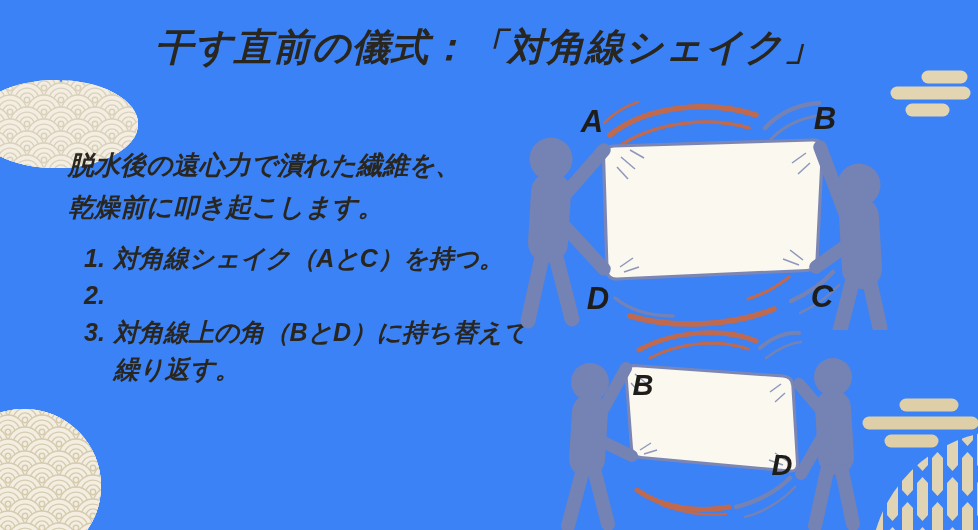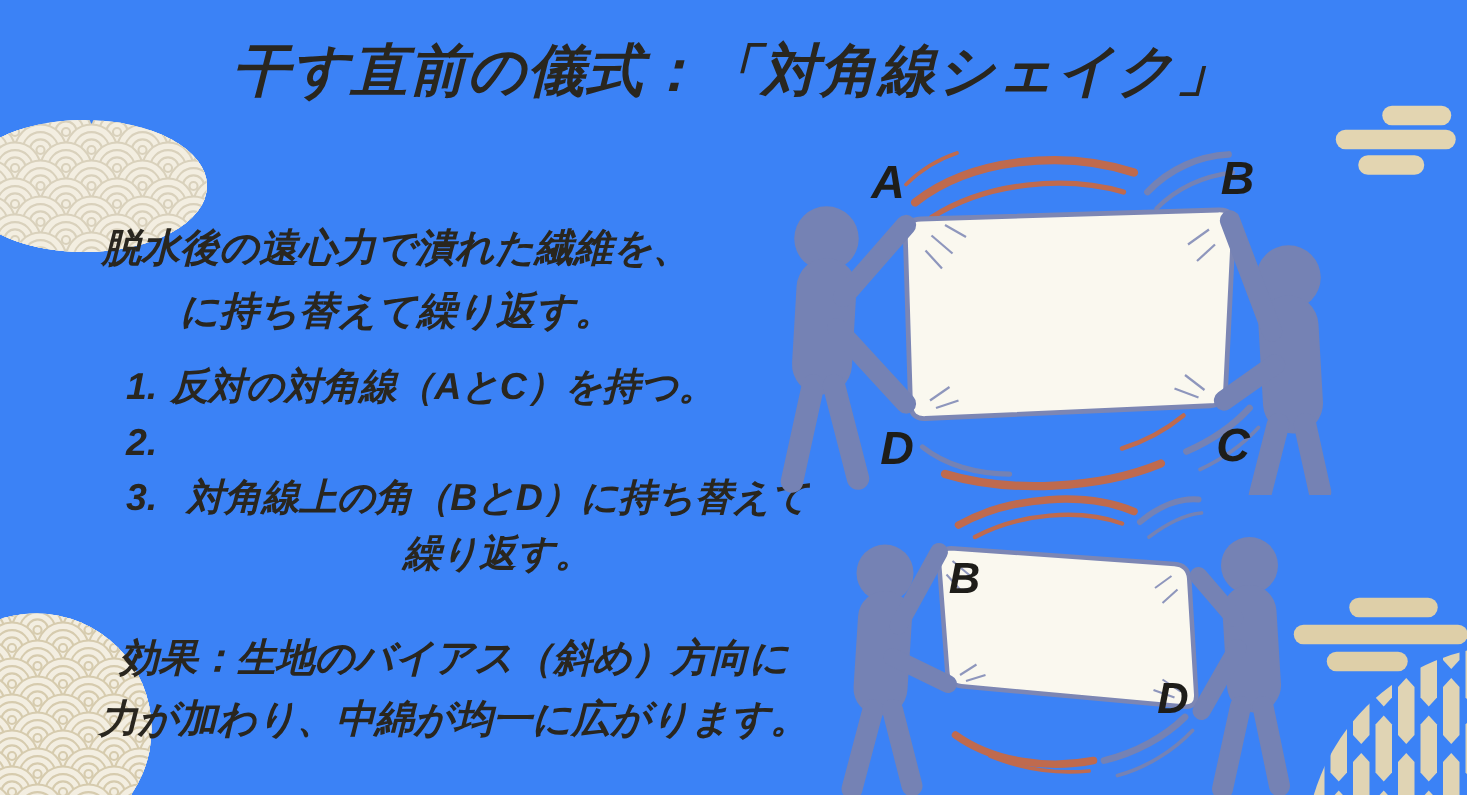--- a/index.html
+++ b/index.html
@@ -5,21 +5,21 @@
   html,body{margin:0;padding:0;background:#e8e4d8;}
   #canvas{
     position:relative;width:978px;height:530px;overflow:hidden;
     background:#3b82f6;
     font-family:"Liberation Sans","DejaVu Sans",sans-serif;
     color:#262420;
     font-style:italic;
   }
   .abs{position:absolute;}
   #bg-deco{position:absolute;left:0;top:0;z-index:0;pointer-events:none;}
-  .layer{z-index:1;text-align:center;}
+  .layer{z-index:1;}
   .title{
     left:0;top:22px;width:978px;text-align:center;
     font-size:38px;font-weight:700;letter-spacing:1px;color:#29261f;
   }
   .intro{
     left:68px;top:144px;font-size:26px;font-weight:700;line-height:42px;color:#29261f;
   }
   .steps{
     left:84px;top:240px;font-size:25px;font-weight:700;line-height:37px;color:#29261f;
     list-style:none;margin:0;padding:0;
@@ -603,41 +603,37 @@
         <path d="M891,441 H932"></path>
     </g>
 
     <circle cx="1010" cy="570" r="140" fill="url(#yagasuri)"></circle>
   </svg>
 
   <div class="abs layer title">干す直前の儀式：「対角線シェイク」</div>
 
   <div class="abs layer intro">
     <span>脱水後の遠心力で潰れた繊維を、</span><br>
-    <span>に持ち替えて繰り返す。</span>
+    <span>乾燥前に叩き起こします。</span>
   </div>
 
   <ol class="abs layer steps">
     <li>
       <span class="step-num">1.</span>
-      <span class="step-text">反対の対角線（AとC）を持つ。</span>
+      <span class="step-text">対角線シェイク（AとC）を持つ。</span>
     </li>
     <li>
       <span class="step-num">2.</span>
     </li>
     <li>
       <span class="step-num">3.</span>
       <span class="step-text">対角線上の角（BとD）に持ち替えて繰り返す。</span>
     </li>
   </ol>
 
-  <div class="abs layer effect">
-    <span>効果：生地のバイアス（斜め）方向に</span><br>
-    <span>力が加わり、中綿が均一に広がります。</span>
-  </div>
 
   <svg class="ill" style="left:518px;top:95px;" width="460" height="235" viewBox="0 0 460 235">
 
     <g fill="none" stroke-linecap="round">
       <path d="M92,40 C130,10 192,5 238,20" stroke="#bf6a4e" stroke-width="5.5"></path>
       <path d="M103,50 C140,26 193,22 231,33" stroke="#bf6a4e" stroke-width="3.5"></path>
       <path d="M86,28 C96,18 108,11 120,7" stroke="#bf6a4e" stroke-width="2.5"></path>
       <path d="M247,33 C262,17 282,9 301,8" stroke="#7582b4" stroke-width="4.5"></path>
       <path d="M253,44 C268,29 287,22 304,20" stroke="#7582b4" stroke-width="3"></path>
     </g>

